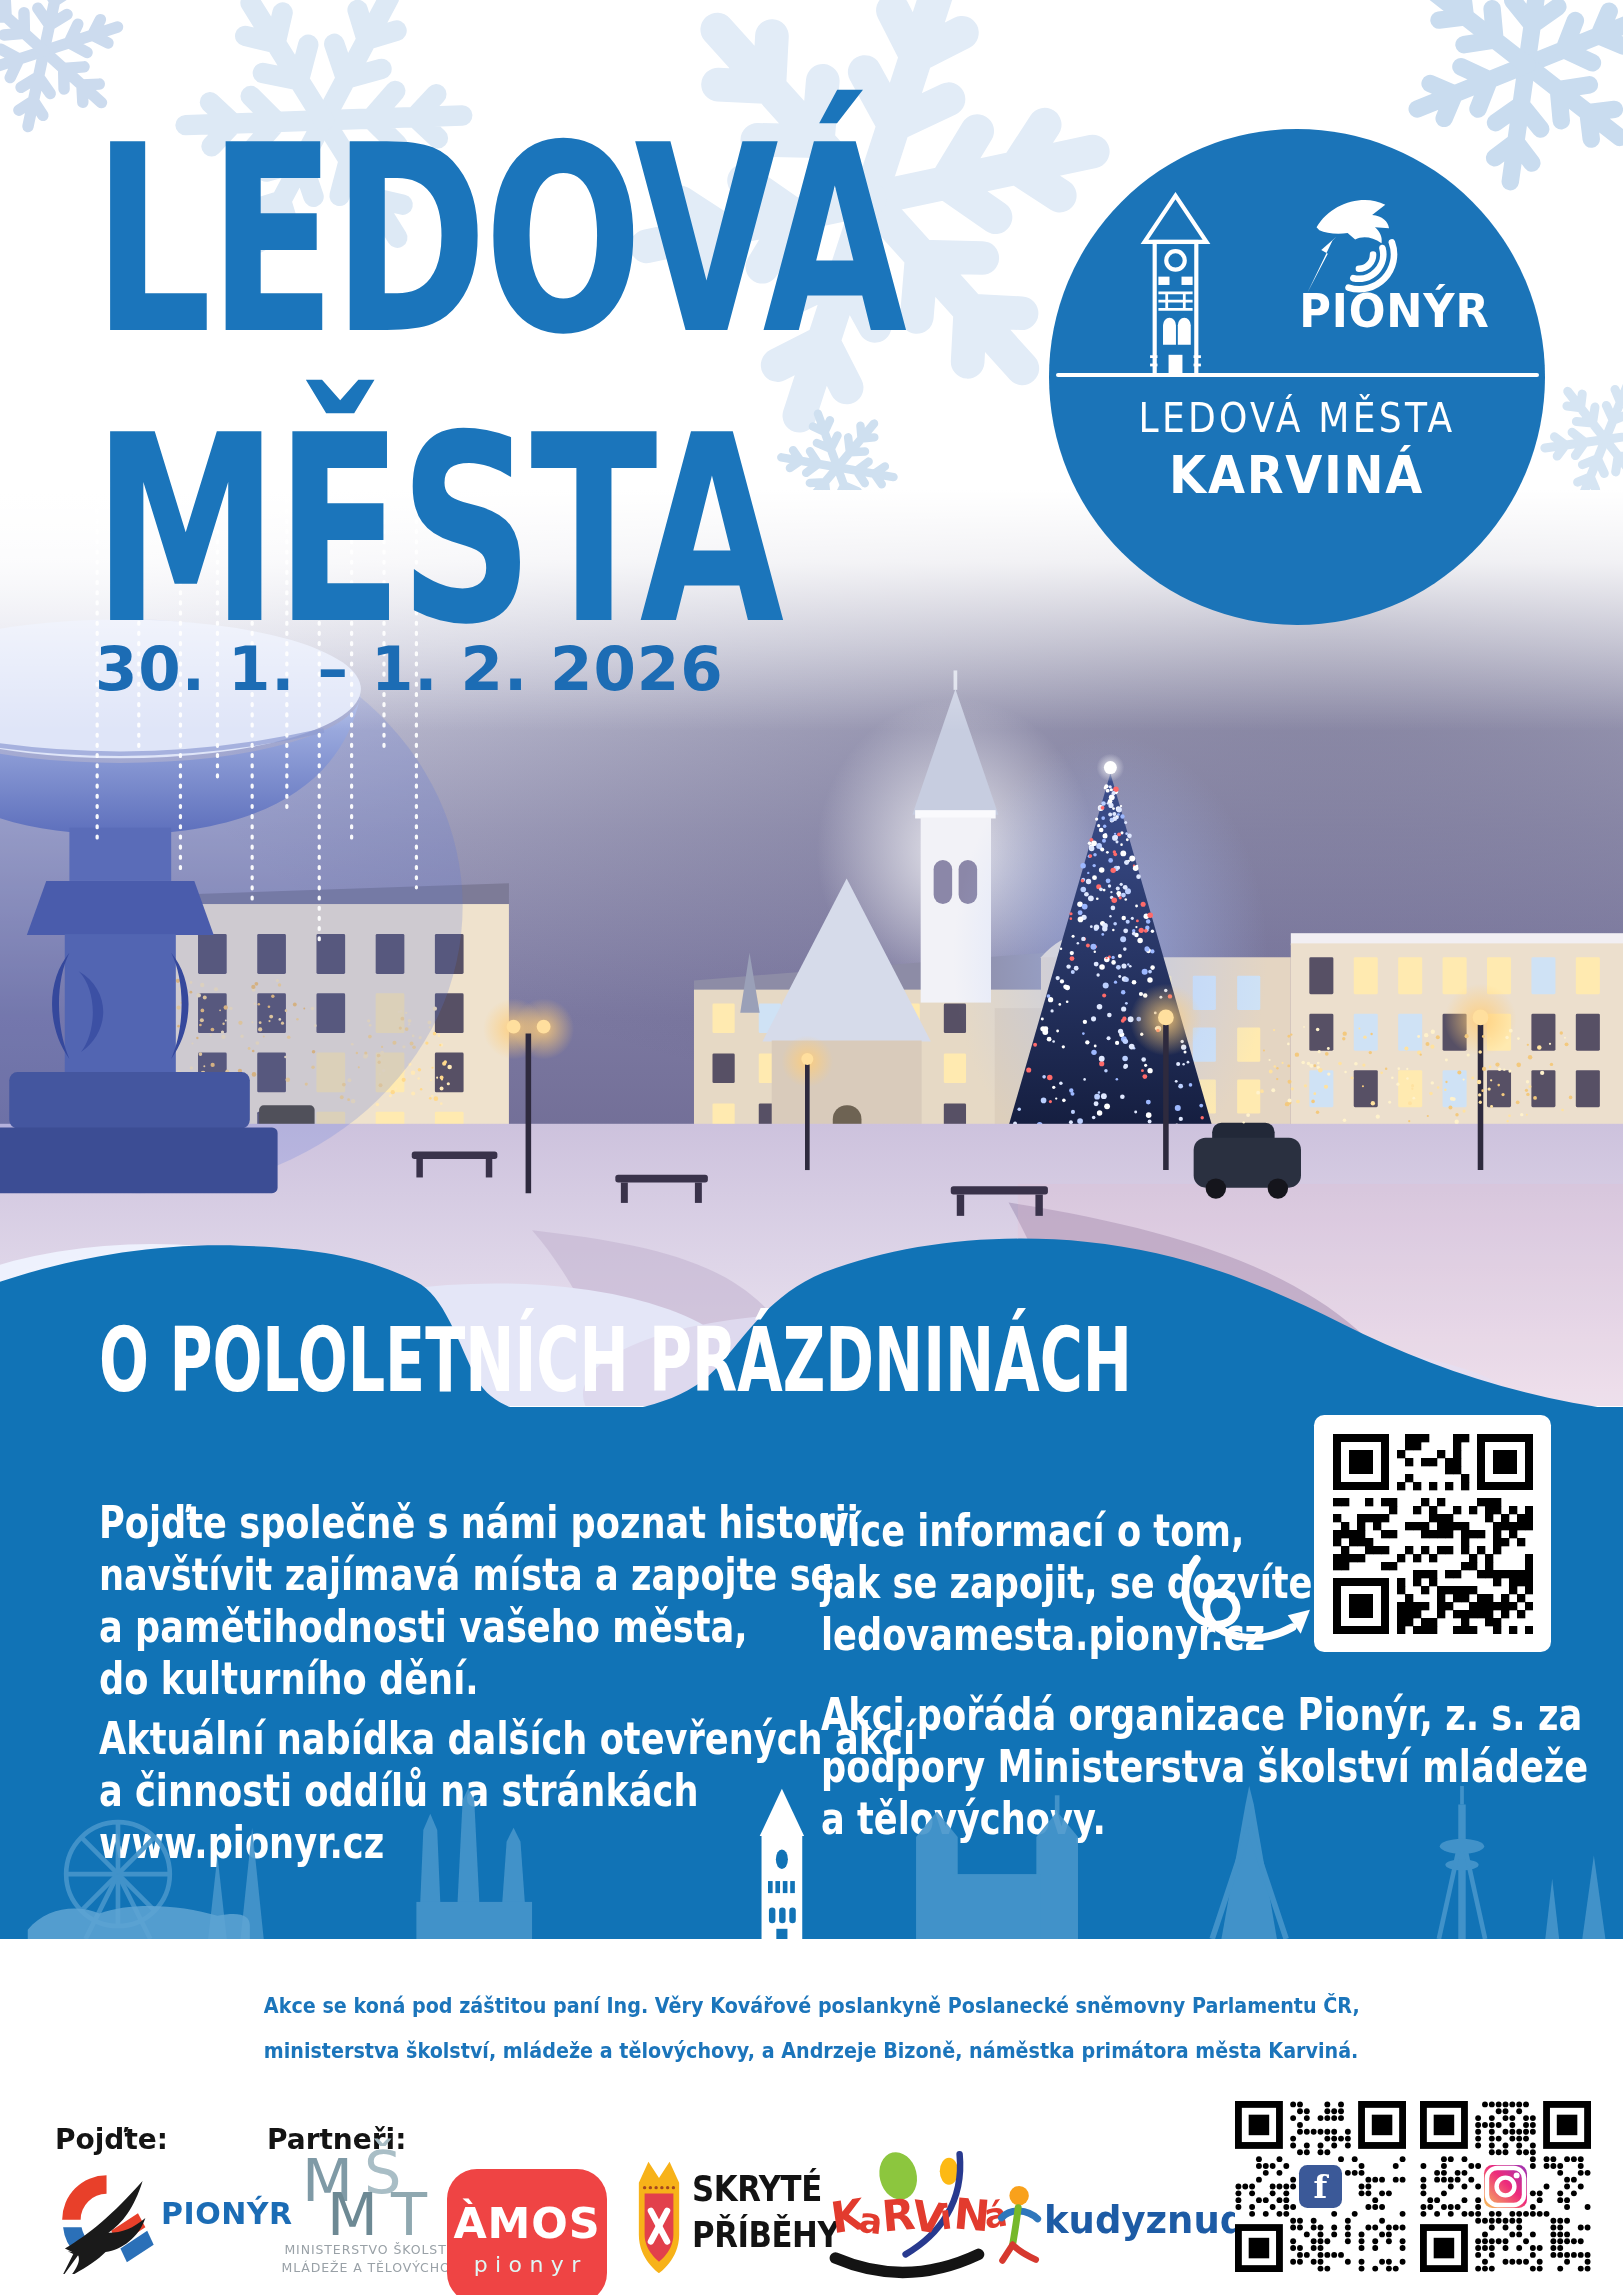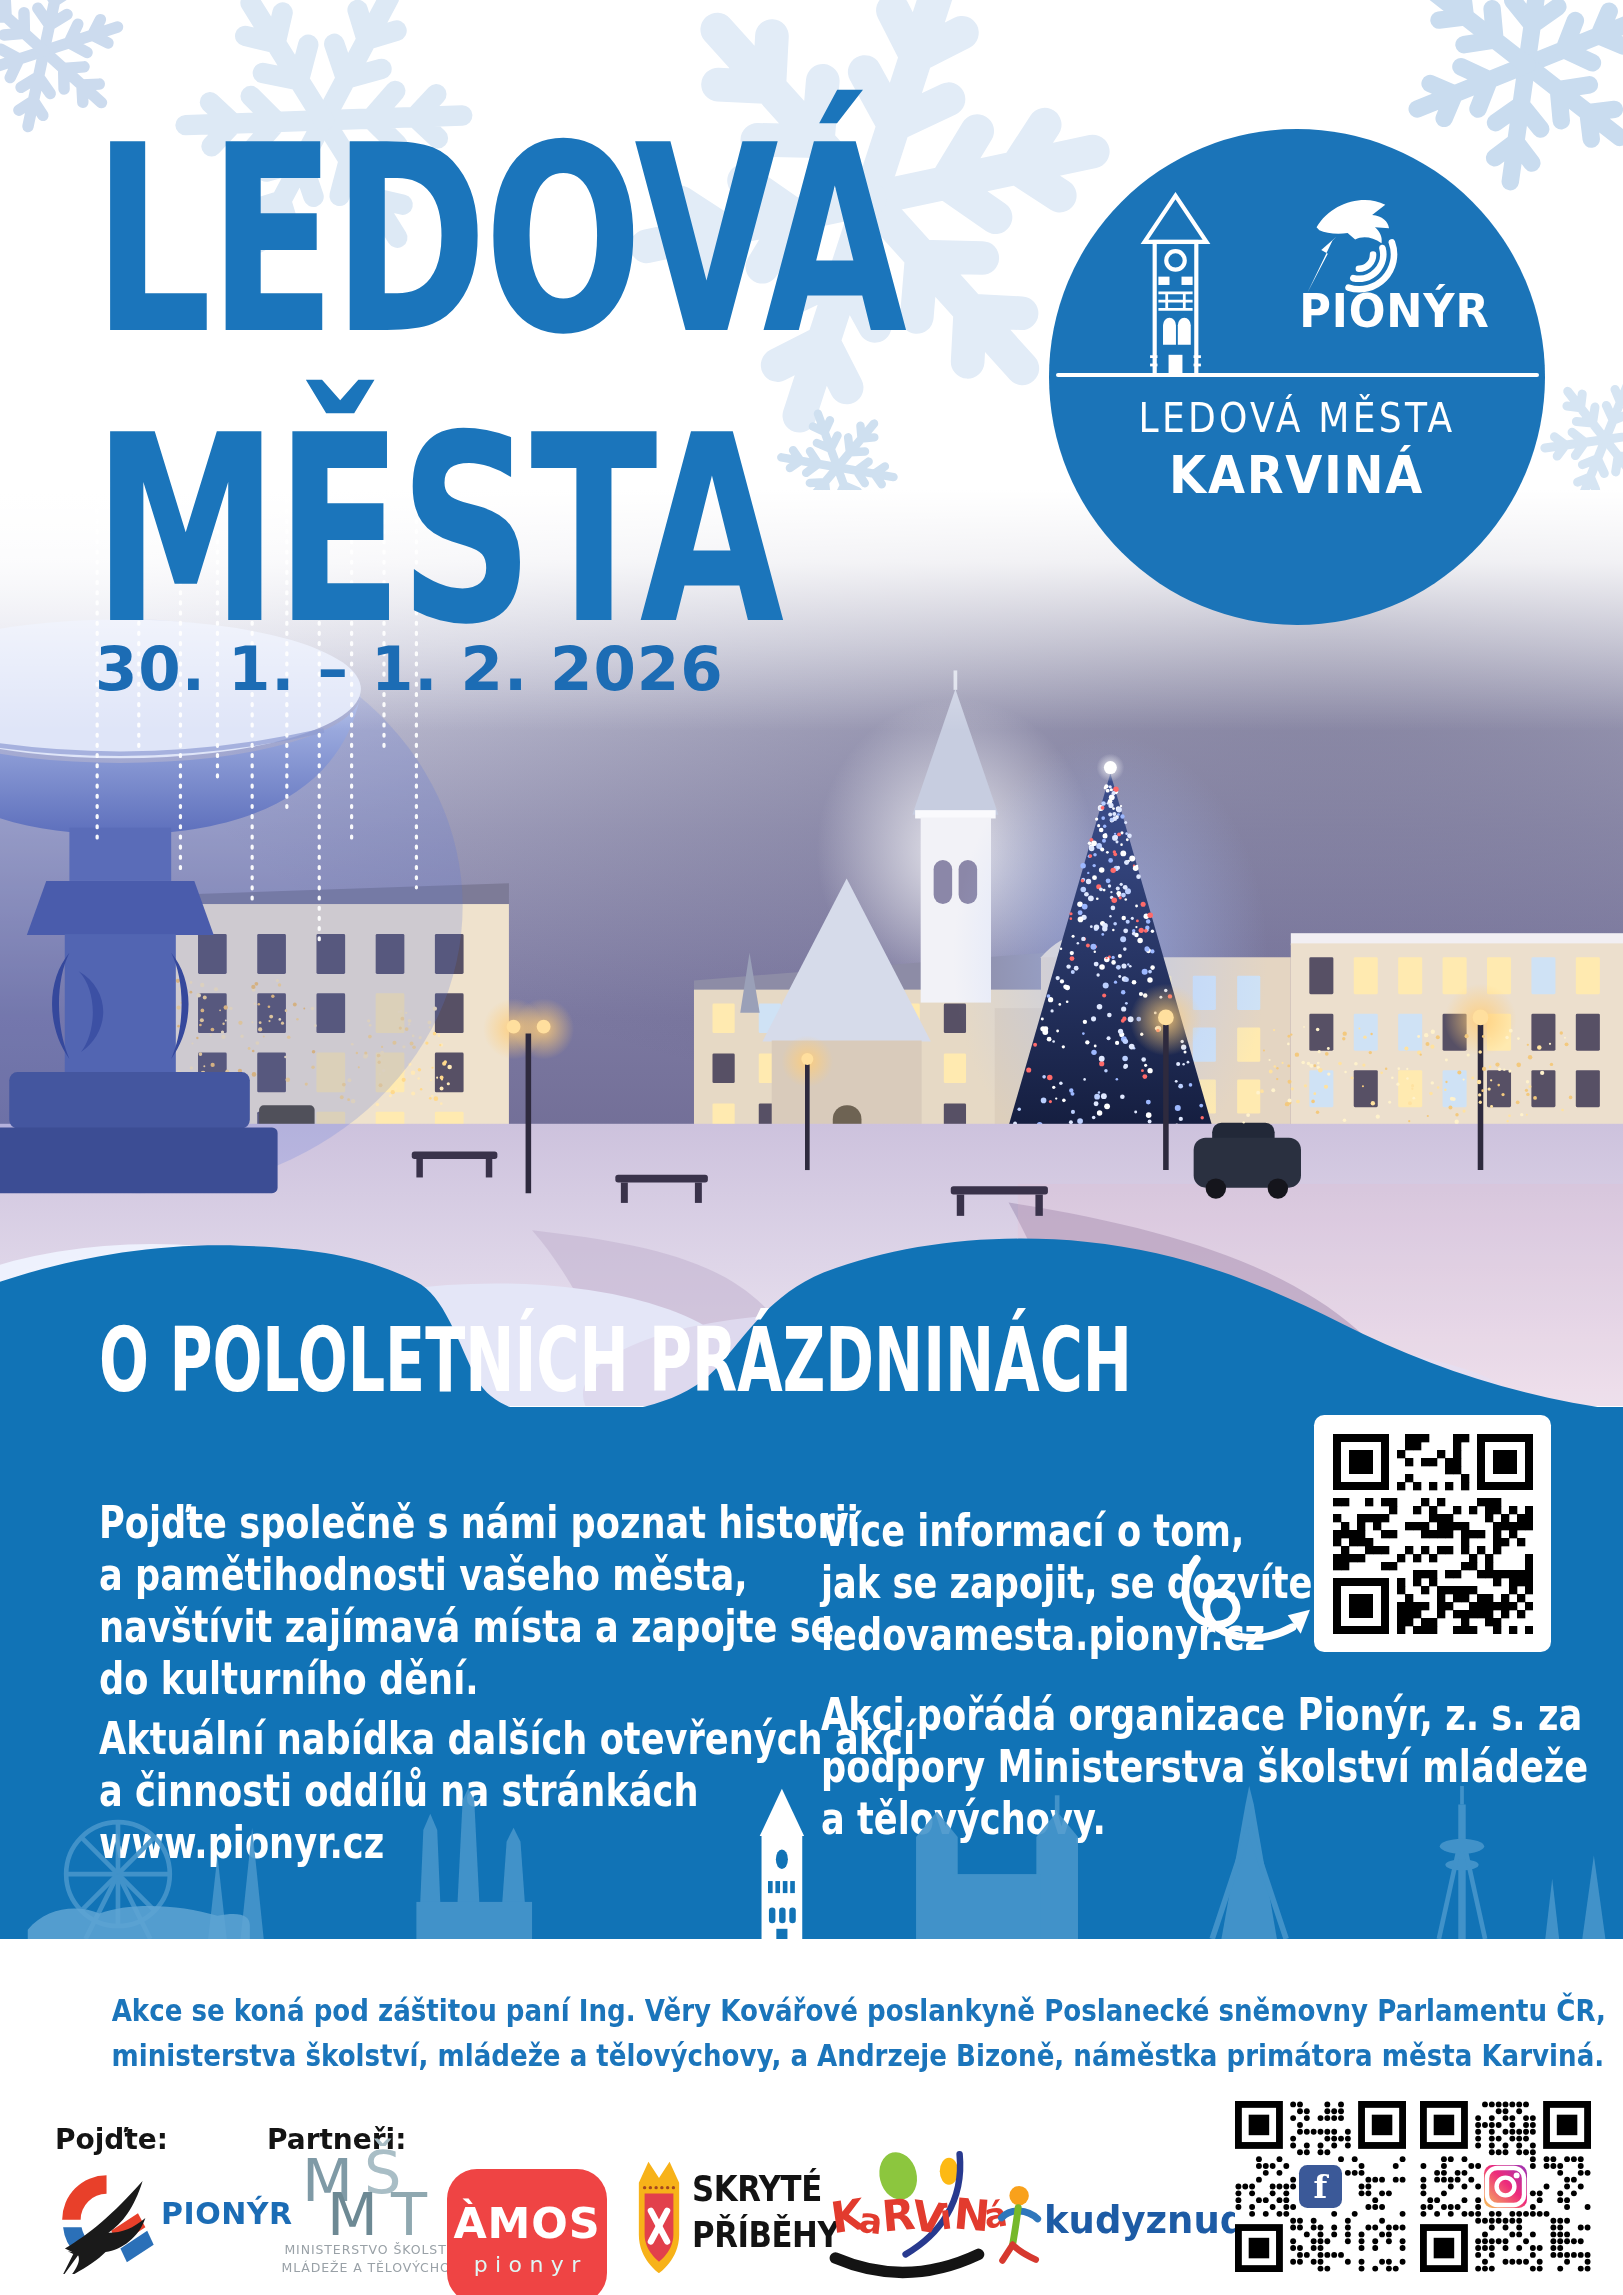--- a/index.html
+++ b/index.html
@@ -20,21 +20,21 @@
   .photo{position:absolute;left:0;top:490px;width:1623px;height:916px;}
   .photo-fade{position:absolute;left:0;top:490px;width:1623px;height:241px;
     background:linear-gradient(180deg,#ffffff 0%,rgba(255,255,255,.85) 30%,rgba(255,255,255,0) 100%);pointer-events:none;}
   .band{position:absolute;left:0;top:1407px;width:1623px;height:533px;background:#1173b6;}
   .headline{position:absolute;left:99px;font-size:89px;line-height:93px;font-weight:800;color:#fff;white-space:nowrap;}
   .body-par{position:absolute;color:#fff;font-size:44px;font-weight:700;}
   .bl{height:52px;line-height:52px;white-space:nowrap;}
   .qr-panel{position:absolute;left:1314px;top:1415px;width:237px;height:237px;background:#fff;border-radius:10.2px;}
   .qr-panel svg{position:absolute;left:18.5px;top:18.5px;width:200px;height:200px;}
   .whitestrip{position:absolute;left:0;top:1939px;width:1623px;height:357px;background:#fff;}
-  .pat{position:absolute;left:0;width:1623px;font-size:30px;font-weight:700;color:#1b75bb;white-space:nowrap;}
+  .pat{position:absolute;left:0;width:1623px;text-align:center;font-size:22px;font-weight:700;color:#1b75bb;white-space:nowrap;}
   .flabel{position:absolute;font-size:28px;font-weight:800;color:#141414;}
   .pionyr-name{position:absolute;left:161px;top:2196px;font-size:30px;font-weight:800;color:#1b6cb5;letter-spacing:0.5px;}
   .msmt-letter{position:absolute;font-size:59px;font-weight:400;line-height:59px;}
   .msmt-cap{position:absolute;left:278px;width:194px;text-align:center;font-size:12.5px;color:#99a1a7;letter-spacing:0.9px;font-weight:400;}
   .amos-box{position:absolute;left:447px;top:2149px;width:160px;height:134px;border-radius:30px;background:#ef4444;text-align:center;margin-top:20px;}
   .amos-name{position:relative;margin-top:29px;font-size:43px;font-weight:800;color:#fff;letter-spacing:0.9px;}
   .amos-sub{position:relative;margin-top:3.7px;font-size:22px;font-weight:400;color:#dff7f5;letter-spacing:7.4px;text-indent:7.4px;}
   .skryte-line{position:absolute;left:692px;font-size:35px;font-weight:900;color:#131313;letter-spacing:-0.5px;white-space:nowrap;}
   .karv-letter{position:absolute;font-weight:800;color:#e23b2e;}
   .kudy-name{position:absolute;left:1044px;top:2199px;font-size:37px;font-weight:800;color:#1d5ba5;}
@@ -1006,22 +1006,22 @@
 
   <svg class="abs" style="left:0;top:1203px;width:1623px;height:215px" viewBox="0 0 3508 464" preserveAspectRatio="none">
     <path d="M0,170 C150,120 330,86 520,92 C700,98 800,120 900,170 C960,200 990,300 1030,380 C1070,448 1150,462 1250,458 C1360,454 1480,430 1545,360 C1610,290 1660,200 1780,150 C1950,86 2150,64 2350,84 C2550,104 2720,170 2900,260 C3080,350 3280,420 3508,448 L3508,464 L0,464 Z" fill="#1173b6"></path>
   </svg>
   <div class="band"></div>
 
   <div class="headline" style="top:1314px"><span class="sxl" style="transform:scaleX(.66)">O POLOLETNÍCH PRÁZDNINÁCH</span></div>
 
   <div class="body-par" style="left:99px;top:1497px">
     <div class="bl"><span class="sxl" style="transform:scaleX(.8)">Pojďte společně s námi poznat historii</span></div>
+    <div class="bl"><span class="sxl" style="transform:scaleX(.8)">navštívit zajímavá místa a zapojte se</span></div>
     <div class="bl"><span class="sxl" style="transform:scaleX(.8)">a pamětihodnosti vašeho města,</span></div>
-    <div class="bl"><span class="sxl" style="transform:scaleX(.8)">navštívit zajímavá místa a zapojte se</span></div>
     <div class="bl"><span class="sxl" style="transform:scaleX(.8)">do kulturního dění.</span></div>
   </div>
   <div class="body-par" style="left:99px;top:1713px">
     <div class="bl"><span class="sxl" style="transform:scaleX(.8)">Aktuální nabídka dalších otevřených akcí</span></div>
     <div class="bl"><span class="sxl" style="transform:scaleX(.8)">a činnosti oddílů na stránkách</span></div>
     <div class="bl"><span class="sxl" style="transform:scaleX(.8)">www.pionyr.cz</span></div>
   </div>
 
   <div class="body-par" style="left:821px;top:1505px">
     <div class="bl"><span class="sxl" style="transform:scaleX(.8)">Více informací o tom,</span></div>

